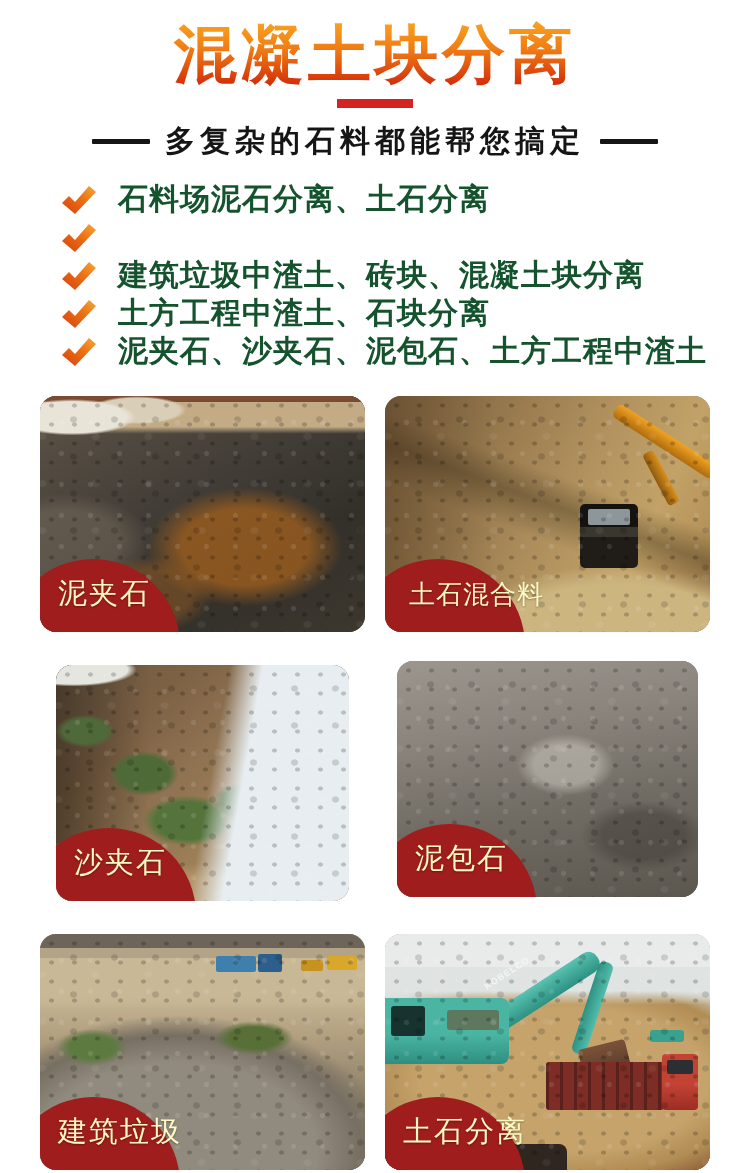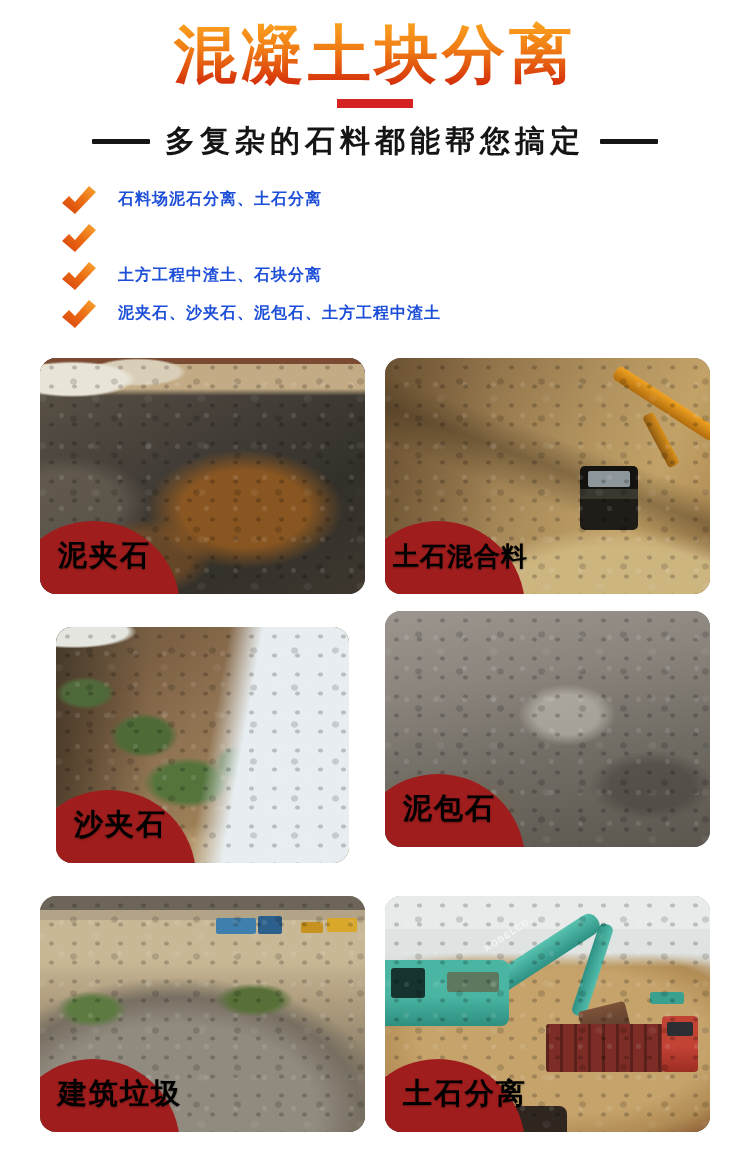--- a/index.html
+++ b/index.html
@@ -15,21 +15,21 @@
     -webkit-background-clip:text;background-clip:text;color:transparent;-webkit-text-fill-color:transparent;
   }
   .divider{width:76px;height:9px;background:#D42320;margin:3px auto 13px;}
   .subtitle-row{display:flex;align-items:center;justify-content:center;gap:15px;margin-top:10px;}
   .dash{width:58px;height:5px;background:#151515;border-radius:1px;}
   .subtitle{margin:0;font-size:30px;font-weight:800;color:#151515;letter-spacing:5px;}
   
   .checklist{list-style:none;margin:24px 0 0;padding:0 0 0 62px;}
   .checklist li{display:flex;align-items:center;margin-bottom:10px;height:28px;}
   .check{width:34px;height:28px;margin-right:22px;flex:0 0 auto;}
-  .check-text{font-size:16px;font-weight:800;color:#1d4ed8;letter-spacing:1px;white-space:nowrap;}
+  .check-text{font-size:30px;font-weight:800;color:#14532d;letter-spacing:1px;white-space:nowrap;}
   
   .gallery{margin:30px 40px 0;display:grid;grid-template-columns:325px 325px;gap:17px 20px;}
   .card{height:236px;border-radius:16px;overflow:hidden;position:relative;background:#777;}
   .photo{position:absolute;inset:0;}
   .photo::after{
     content:"";position:absolute;inset:0;opacity:.65;
     background-image:
       radial-gradient(rgba(0,0,0,.30) 2px,transparent 3px),
       radial-gradient(rgba(255,255,255,.17) 2px,transparent 3px),
       radial-gradient(rgba(0,0,0,.22) 3px,transparent 4px),
@@ -37,24 +37,24 @@
     background-size:23px 19px,29px 31px,41px 37px,53px 47px;
     background-position:0 0,7px 11px,13px 5px,29px 17px;
   }
   
   .badge{position:absolute;inset:0;margin:0;pointer-events:none;}
   .badge::before{
     content:"";position:absolute;left:-34px;bottom:-101px;width:174px;height:174px;
     border-radius:50%;background:#A01D1D;
   }
   .badge span{
-    position:absolute;left:18px;bottom:18px;color:#000000;font-size:29px;font-weight:700;
+    position:absolute;left:18px;bottom:18px;color:#fef9c3;font-size:29px;font-weight:400;
     letter-spacing:2px;white-space:nowrap;text-shadow:0 1px 2px rgba(0,0,0,.35);
   }
-  .badge.wide span{left:8px;bottom:20px;font-size:26px;letter-spacing:1px;}
+  .badge.wide span{left:24px;bottom:20px;font-size:26px;letter-spacing:1px;}
   
   .p1{background:
       radial-gradient(ellipse 90px 26px at 10% 9%,#e9e4d8 0 60%,transparent 70%),
       radial-gradient(ellipse 70px 20px at 30% 6%,#d9cfb9 0 60%,transparent 70%),
       linear-gradient(180deg,#7a4a33 0 2.5%,#c3ab85 2.5% 13%,transparent 16%),
       radial-gradient(ellipse 140px 85px at 63% 64%,rgba(151,92,31,.85) 0 45%,transparent 70%),
       radial-gradient(ellipse 90px 55px at 34% 84%,rgba(140,88,36,.55) 0 45%,transparent 70%),
       radial-gradient(ellipse 120px 70px at 8% 62%,rgba(120,110,95,.5) 0 45%,transparent 70%),
       linear-gradient(150deg,#5e5548 0%,#47413a 35%,#33302a 70%,#3d372e 100%);}
   
@@ -167,20 +167,26 @@
     </li>
     <li>
       <svg class="check" viewBox="0 0 34 28">
           <polygon points="0,17 7,10 13,16 27,0 34,6 13,28" fill="url(#ckgrad)"></polygon>
         </svg>
     </li>
     <li>
       <svg class="check" viewBox="0 0 34 28">
           <polygon points="0,17 7,10 13,16 27,0 34,6 13,28" fill="url(#ckgrad)"></polygon>
         </svg>
+      <span class="check-text">建筑垃圾中渣土、砖块、混凝土块分离</span>
+    </li>
+    <li>
+      <svg class="check" viewBox="0 0 34 28">
+          <polygon points="0,17 7,10 13,16 27,0 34,6 13,28" fill="url(#ckgrad)"></polygon>
+        </svg>
       <span class="check-text">土方工程中渣土、石块分离</span>
     </li>
     <li>
       <svg class="check" viewBox="0 0 34 28">
           <polygon points="0,17 7,10 13,16 27,0 34,6 13,28" fill="url(#ckgrad)"></polygon>
         </svg>
       <span class="check-text">泥夹石、沙夹石、泥包石、土方工程中渣土</span>
     </li>
   </ul>
 
@@ -204,21 +210,21 @@
       </figcaption>
     </figure>
 
     <figure class="card" style="margin:16px">
       <div class="photo p3"></div>
       <figcaption class="badge">
         <span>沙夹石</span>
       </figcaption>
     </figure>
 
-    <figure class="card" style="margin:0">
+    <figure class="card" style="margin:12px">
       <div class="photo p4"></div>
       <figcaption class="badge">
         <span>泥包石</span>
       </figcaption>
     </figure>
 
     <figure class="card" style="margin:0">
       <div class="photo p5">
         <div class="p5-container"></div>
         <div class="p5-container2"></div>

